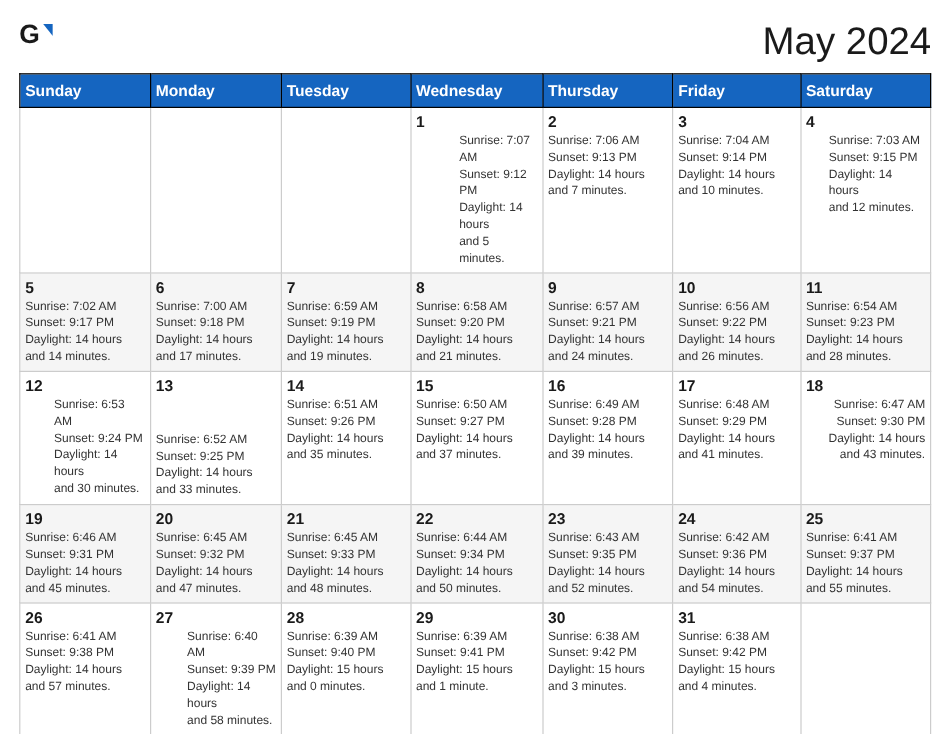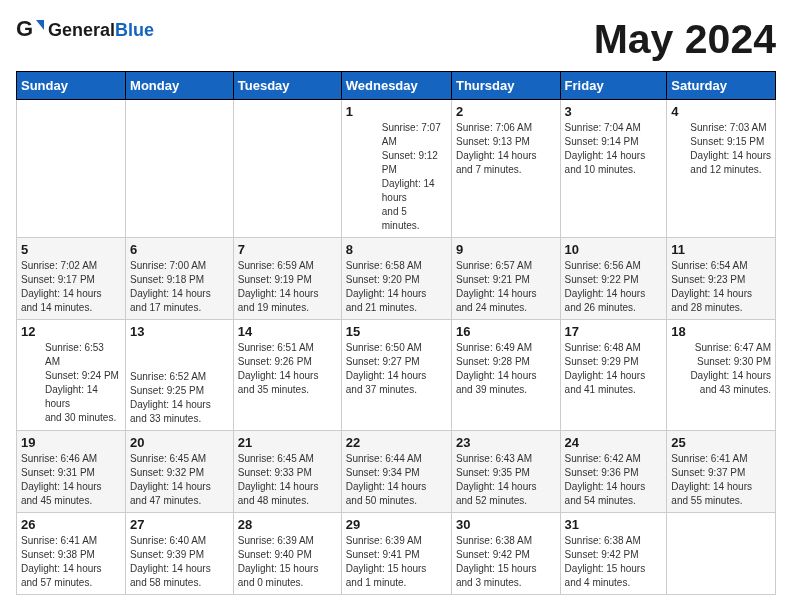--- a/index.html
+++ b/index.html
@@ -32,22 +32,22 @@
       color: #1565c0;
     }
     .logo-icon {
       width: 28px;
       height: 28px;
     }
     .title-block {
       text-align: right;
     }
     .month-title {
-      font-size: 41px;
-      font-weight: bold;
+      font-size: 32px;
+      font-weight: normal;
       color: #1a1a1a;
     }
     .location-title {
       font-size: 14px;
       color: #333;
     }
     table {
       width: 100%;
       border-collapse: collapse;
       font-size: 11px;
@@ -90,23 +90,20 @@
   </style>
 </head>
 <body>
 
 <div class="header">
   <div class="logo">
     <svg class="logo-icon" viewBox="0 0 28 28">
       <text x="0" y="20" font-size="22" font-weight="bold" fill="#1a1a1a">G</text>
       <polygon points="20,4 28,4 28,14" fill="#1565c0"></polygon>
     </svg>
-    <div>
-      <span class="logo-text-general">General</span><span class="logo-text-blue">Blue</span>
-    </div>
   </div>
   <div class="title-block">
     <div class="month-title">May 2024</div>
   </div>
 </div>
 
 <table>
   <thead>
     <tr id="header-row">
         <th>Sunday</th>
@@ -308,21 +305,21 @@
       <tr>
         <td>
           <span class="day-num">26</span>
           <div class="day-info" style="white-space: pre-line;">Sunrise: 6:41 AM
 Sunset: 9:38 PM
 Daylight: 14 hours
 and 57 minutes.</div>
         </td>
         <td>
           <span class="day-num">27</span>
-          <div class="day-info" style="white-space: pre-line;">Sunrise: 6:40 AM
+          <div class="day-info" style="white-space: pre-line; margin-left: 26px;">Sunrise: 6:40 AM
 Sunset: 9:39 PM
 Daylight: 14 hours
 and 58 minutes.</div>
         </td>
         <td>
           <span class="day-num">28</span>
           <div class="day-info" style="white-space: pre-line;">Sunrise: 6:39 AM
 Sunset: 9:40 PM
 Daylight: 15 hours
 and 0 minutes.</div>

